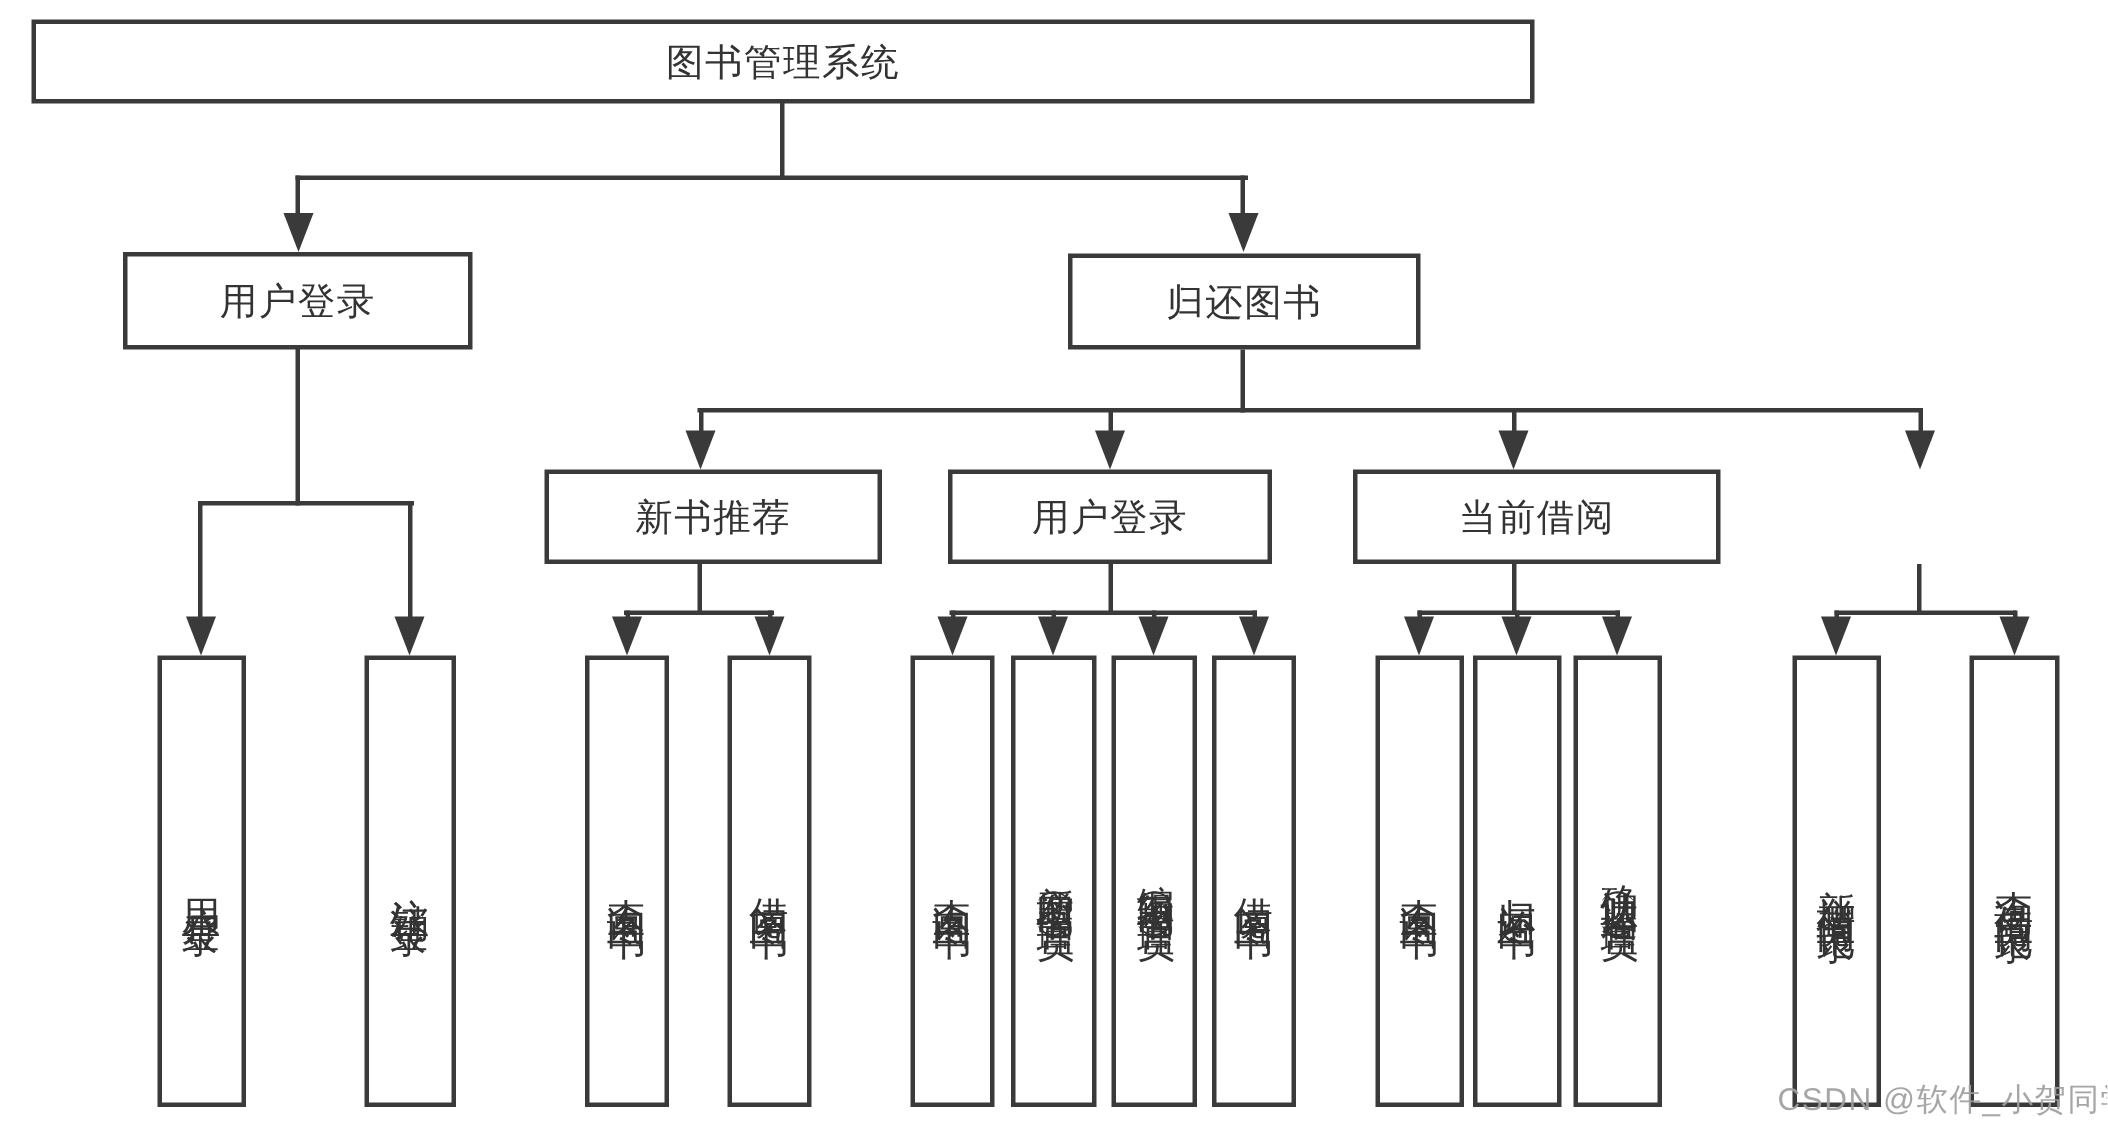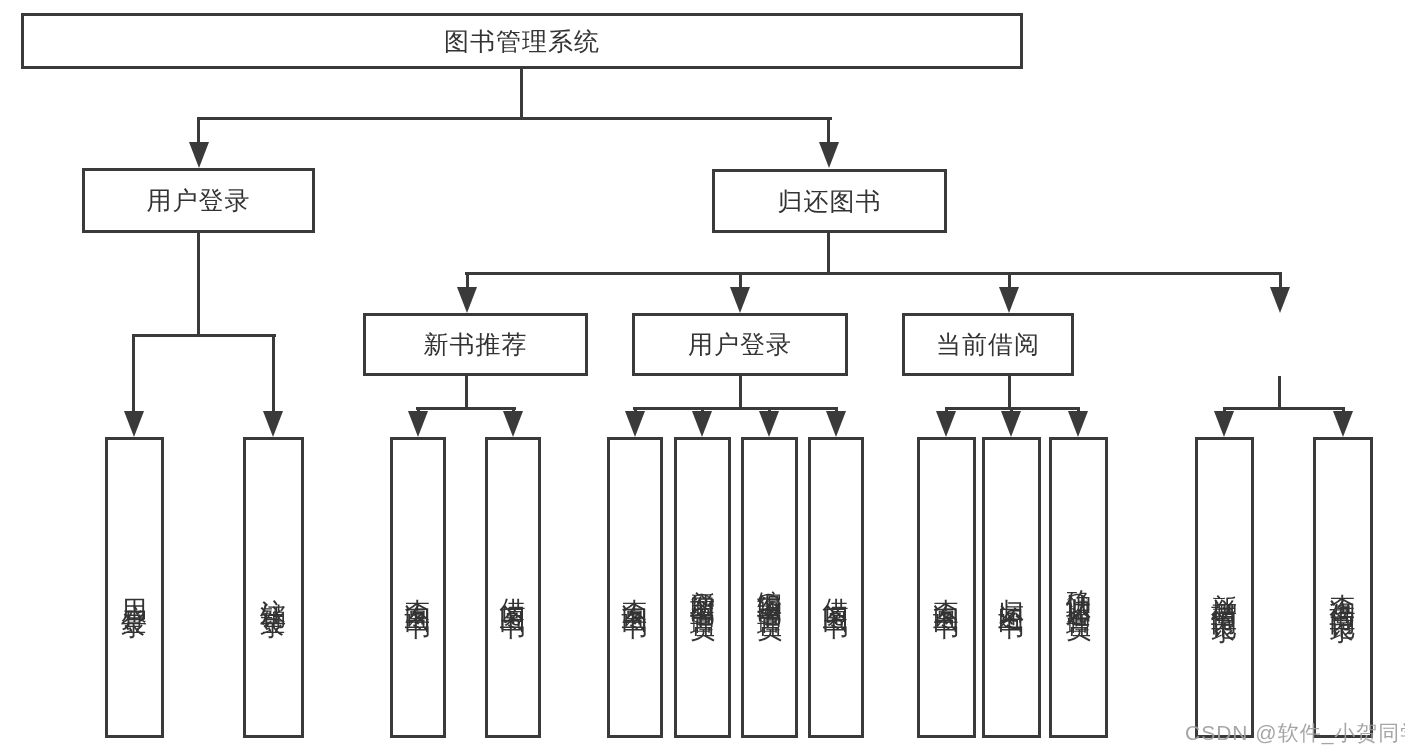--- a/index.html
+++ b/index.html
@@ -67,21 +67,21 @@
   </div>
 
   <div class="box" style="left:363px;top:313px;width:225px;height:63px;">
     <span>新书推荐</span>
   </div>
 
   <div class="box" style="left:632px;top:313px;width:216px;height:63px;">
     <span>用户登录</span>
   </div>
 
-  <div class="box" style="left:902px;top:313px;width:172px;height:63px;">
+  <div class="box" style="left:902px;top:313px;width:245px;height:63px;">
     <span>当前借阅</span>
   </div>
 
 
   <div class="box" style="left:105px;top:437px;width:59px;height:301px;">
     <span class="vtext">用户登录</span>
   </div>
 
   <div class="box" style="left:243px;top:437px;width:61px;height:301px;">
     <span class="vtext">注销登录</span>

